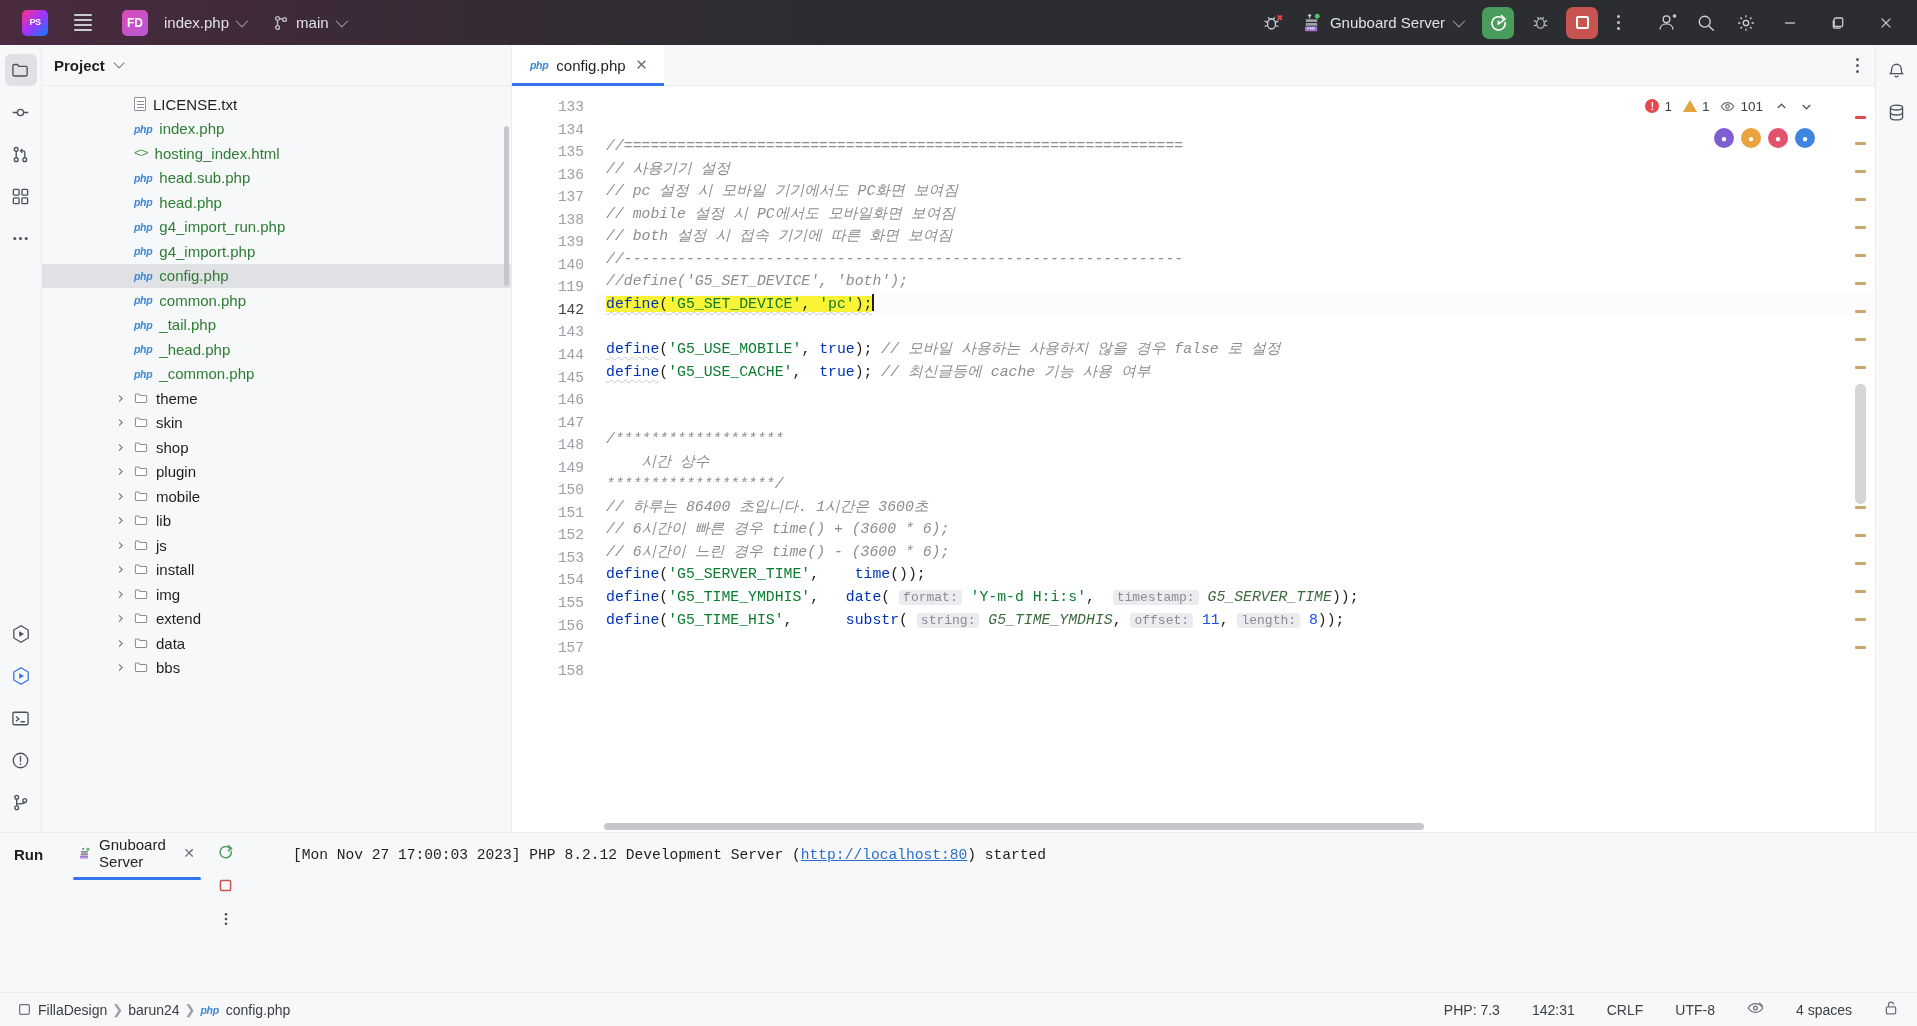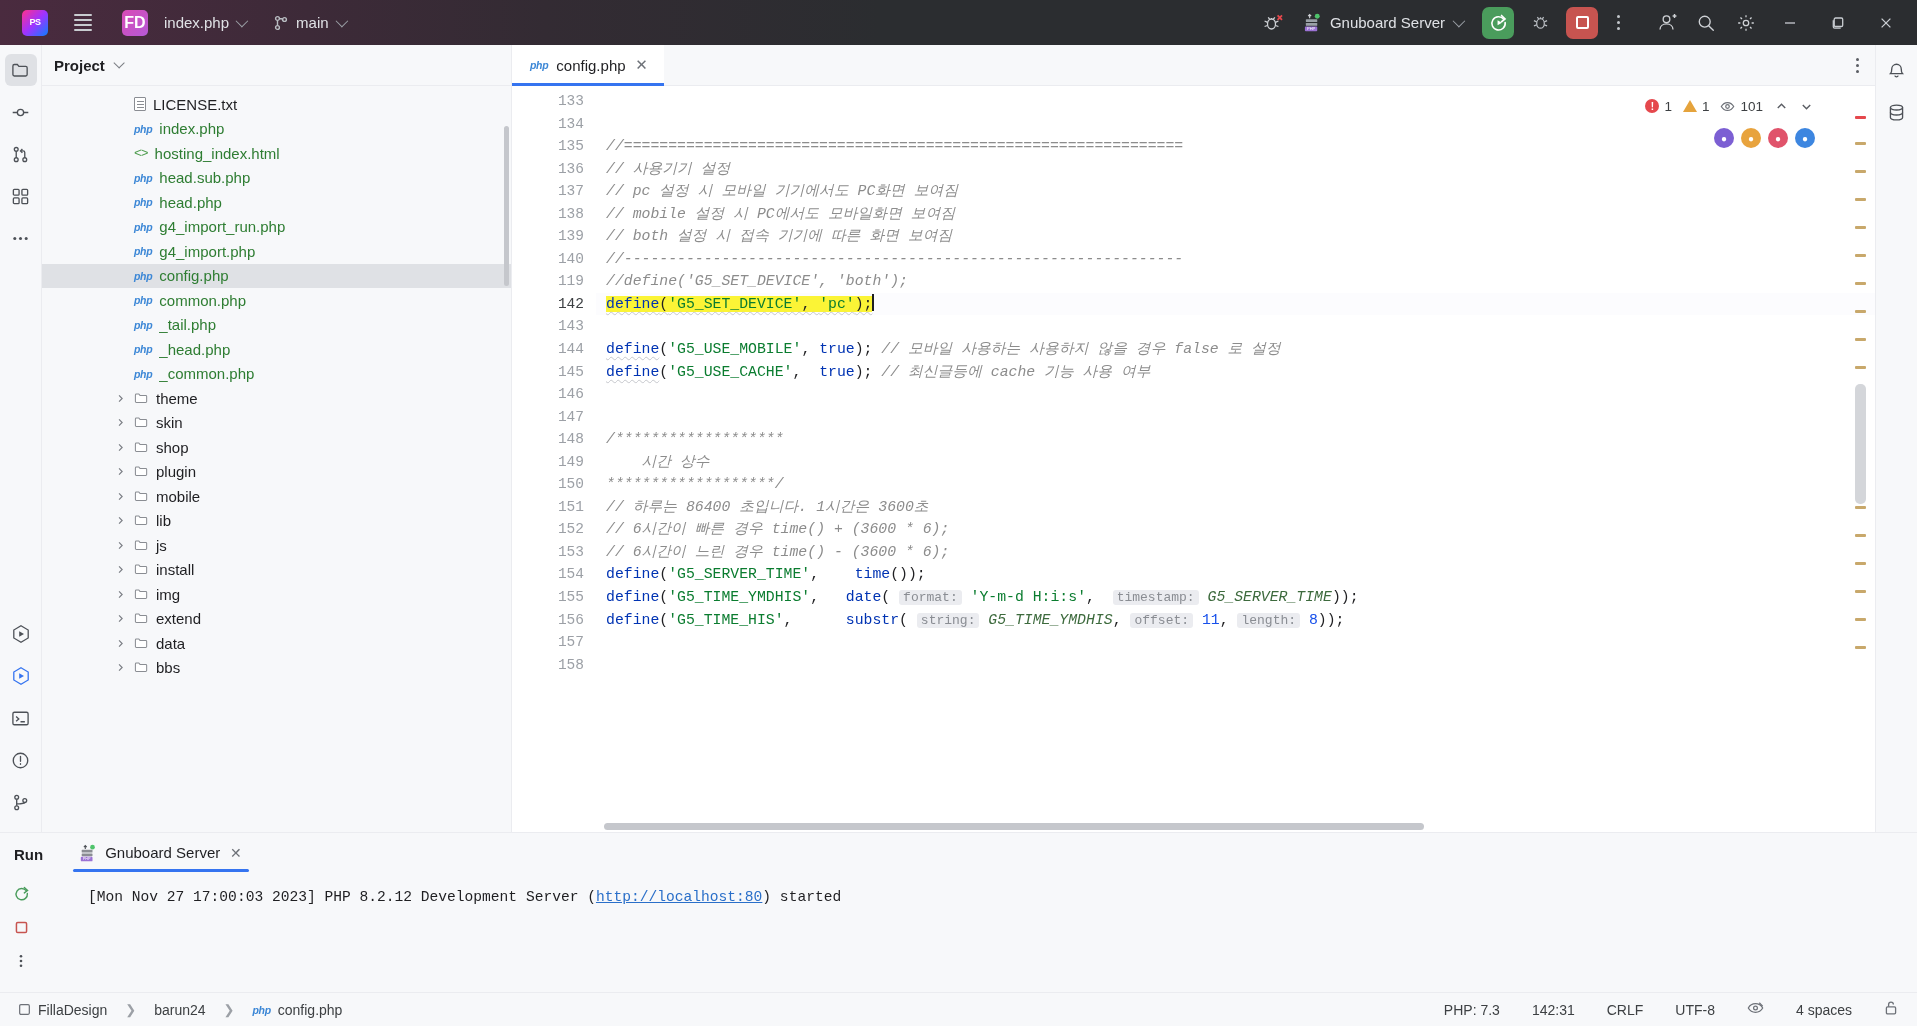--- a/index.html
+++ b/index.html
@@ -30,21 +30,21 @@
     background:linear-gradient(135deg,#ff318c 0%, #a033ff 50%, #0b7fff 100%);
     display:flex;align-items:center;justify-content:center;
     font-size:9px;font-weight:bold;color:#fff;position:relative;
   }
   .logo .ps{font-size:9px;line-height:1;letter-spacing:-.5px;}
   .hamburger{width:34px;height:34px;margin-right:14px;display:flex;flex-direction:column;justify-content:center;align-items:center;gap:3px;cursor:pointer;border-radius:4px;}
   .hamburger span{display:block;width:18px;height:2px;background:#c8ccd0;border-radius:1px;}
   .proj-badge{
     width:26px;height:26px;border-radius:5px;margin-right:9px;
     background:linear-gradient(135deg,#d94bb6,#b55ad6);
-    color:#fff;font-size:16px;font-weight:bold;display:flex;align-items:center;justify-content:center;
+    color:#fff;font-size:12px;font-weight:bold;display:flex;align-items:center;justify-content:center;
   }
   .tb-item{display:flex;align-items:center;gap:7px;padding:5px 8px;border-radius:5px;cursor:pointer;font-size:15px;color:#dfe1e5;}
   .chev{width:9px;height:9px;border-right:1.6px solid #9ba0a6;border-bottom:1.6px solid #9ba0a6;transform:rotate(45deg) translateY(-2px);}
   .branch-ico{width:16px;height:16px;}
   .tb-mid{flex:1;}
   .tb-right{display:flex;align-items:center;gap:2px;padding-right:8px;position:relative;z-index:2;}
   .ticon{width:38px;height:34px;display:flex;align-items:center;justify-content:center;border-radius:5px;cursor:pointer;color:#b9bdc2;}
   .runcfg{display:flex;align-items:center;gap:8px;padding:4px 9px;border-radius:5px;cursor:pointer;margin-right:4px;}
   .runcfg .label{font-size:15px;color:#dfe1e5;}
   .btn-run{width:32px;height:32px;border-radius:7px;background:#4a9c5c;display:flex;align-items:center;justify-content:center;cursor:pointer;margin:0 5px;}
@@ -90,21 +90,21 @@
   .tab{display:flex;align-items:center;gap:8px;padding:0 14px 0 18px;cursor:pointer;position:relative;font-size:15px;color:#1f1f22;}
   .tab.active{background:#fff;}
   .tab.active::after{content:"";position:absolute;left:0;right:0;bottom:-1px;height:3px;background:#3574f0;}
   .tab .x{width:16px;height:16px;display:flex;align-items:center;justify-content:center;color:#6d7178;font-size:15px;border-radius:3px;}
   .tabs-sp{flex:1;}
   .tabs-more{width:36px;display:flex;flex-direction:column;align-items:center;justify-content:center;gap:3px;cursor:pointer;}
   .tabs-more i{width:3px;height:3px;border-radius:50%;background:#5a5d63;display:block;}
 
   
   .codewrap{flex:1;position:relative;min-height:0;background:#fff;overflow:hidden;display:flex;}
-  .gutter{width:84px;flex:0 0 84px;background:#fff;padding-top:4px;text-align:right;user-select:none;}
+  .gutter{width:84px;flex:0 0 84px;background:#fff;padding-top:10px;text-align:right;user-select:none;}
   .gutter .ln{height:22.55px;line-height:22.55px;font-family:"Liberation Mono",monospace;font-size:14.5px;color:#9ca0a6;padding-right:12px;}
   .gutter .ln.cur{color:#3d4043;}
   .codearea{flex:1;position:relative;padding-top:4px;overflow:hidden;}
   .cl{height:22.55px;line-height:22.55px;font-family:"Liberation Mono",monospace;font-size:14.8px;white-space:pre;padding-left:10px;color:#1f1f22;}
   .cl.curline{background:#fcfcfe;box-shadow:inset 0 0 0 0 #e8eaf0;}
   .cmt{color:#8c8c8c;font-style:italic;}
   .kw{color:#0033b3;}
   .str{color:#0a7c2f;}
   .fn{color:#0033b3;}
   .num{color:#1750eb;}
@@ -128,35 +128,35 @@
 
   
   .markerbar{position:absolute;right:8px;top:8px;bottom:8px;width:14px;z-index:4;}
   .marker{position:absolute;right:1px;width:11px;height:3px;border-radius:1px;}
   .mscroll{position:absolute;right:1px;width:11px;border-radius:5px;background:#d4d6da;}
 
   
   .hscroll{position:absolute;left:92px;bottom:2px;height:7px;width:820px;background:#c5c7cc;border-radius:4px;}
 
   
-  .runpanel{height:160px;flex:0 0 160px;background:#f7f8fa;border-top:1px solid #ebecf0;display:flex;flex-direction:column;}
+  .runpanel{height:160px;flex:0 0 160px;background:#f7f8fa;border-top:1px solid #ebecf0;display:flex;flex-direction:row;}
   .run-head{height:42px;flex:0 0 42px;display:flex;align-items:center;padding-left:14px;gap:0;}
   .run-title{font-size:15px;font-weight:bold;color:#1f1f22;margin-right:26px;}
   .run-tab{display:flex;align-items:center;gap:8px;padding:6px 10px 9px 10px;position:relative;cursor:pointer;font-size:15px;}
   .run-tab.active::after{content:"";position:absolute;left:4px;right:4px;bottom:-1px;height:3px;background:#3574f0;border-radius:2px;}
   .run-tab .x{width:15px;height:15px;display:flex;align-items:center;justify-content:center;color:#6d7178;font-size:14px;}
   .run-body{flex:1;display:flex;min-height:0;}
   .run-rail{width:42px;flex:0 0 42px;display:flex;flex-direction:column;align-items:center;padding-top:4px;gap:6px;}
   .rr{width:28px;height:28px;display:flex;align-items:center;justify-content:center;border-radius:5px;cursor:pointer;color:#5a5d63;}
   .console{flex:1;padding:14px 0 0 46px;font-family:"Liberation Mono",monospace;font-size:14.6px;color:#1f1f22;white-space:pre;}
   .console a{color:#2a6fc9;text-decoration:underline;}
 
   
   .status{height:34px;flex:0 0 34px;background:#f7f8fa;border-top:1px solid #ebecf0;display:flex;align-items:center;font-size:14px;color:#3d4043;padding:0 14px;}
-  .st-left{display:flex;align-items:center;gap:14px;}
+  .st-left{display:flex;align-items:center;gap:1px;}
   .crumb{display:flex;align-items:center;gap:7px;cursor:pointer;padding:2px 4px;border-radius:3px;}
   .crumb-sep{color:#9ca0a6;font-size:13px;}
   .st-sp{flex:1;}
   .st-right{display:flex;align-items:center;gap:22px;}
   .st-item{cursor:pointer;padding:2px 5px;border-radius:3px;}
 
   
   .rrail{width:42px;flex:0 0 42px;background:#f7f8fa;border-left:1px solid #ebecf0;display:flex;flex-direction:column;align-items:center;padding-top:9px;}
 </style>
 </head>

